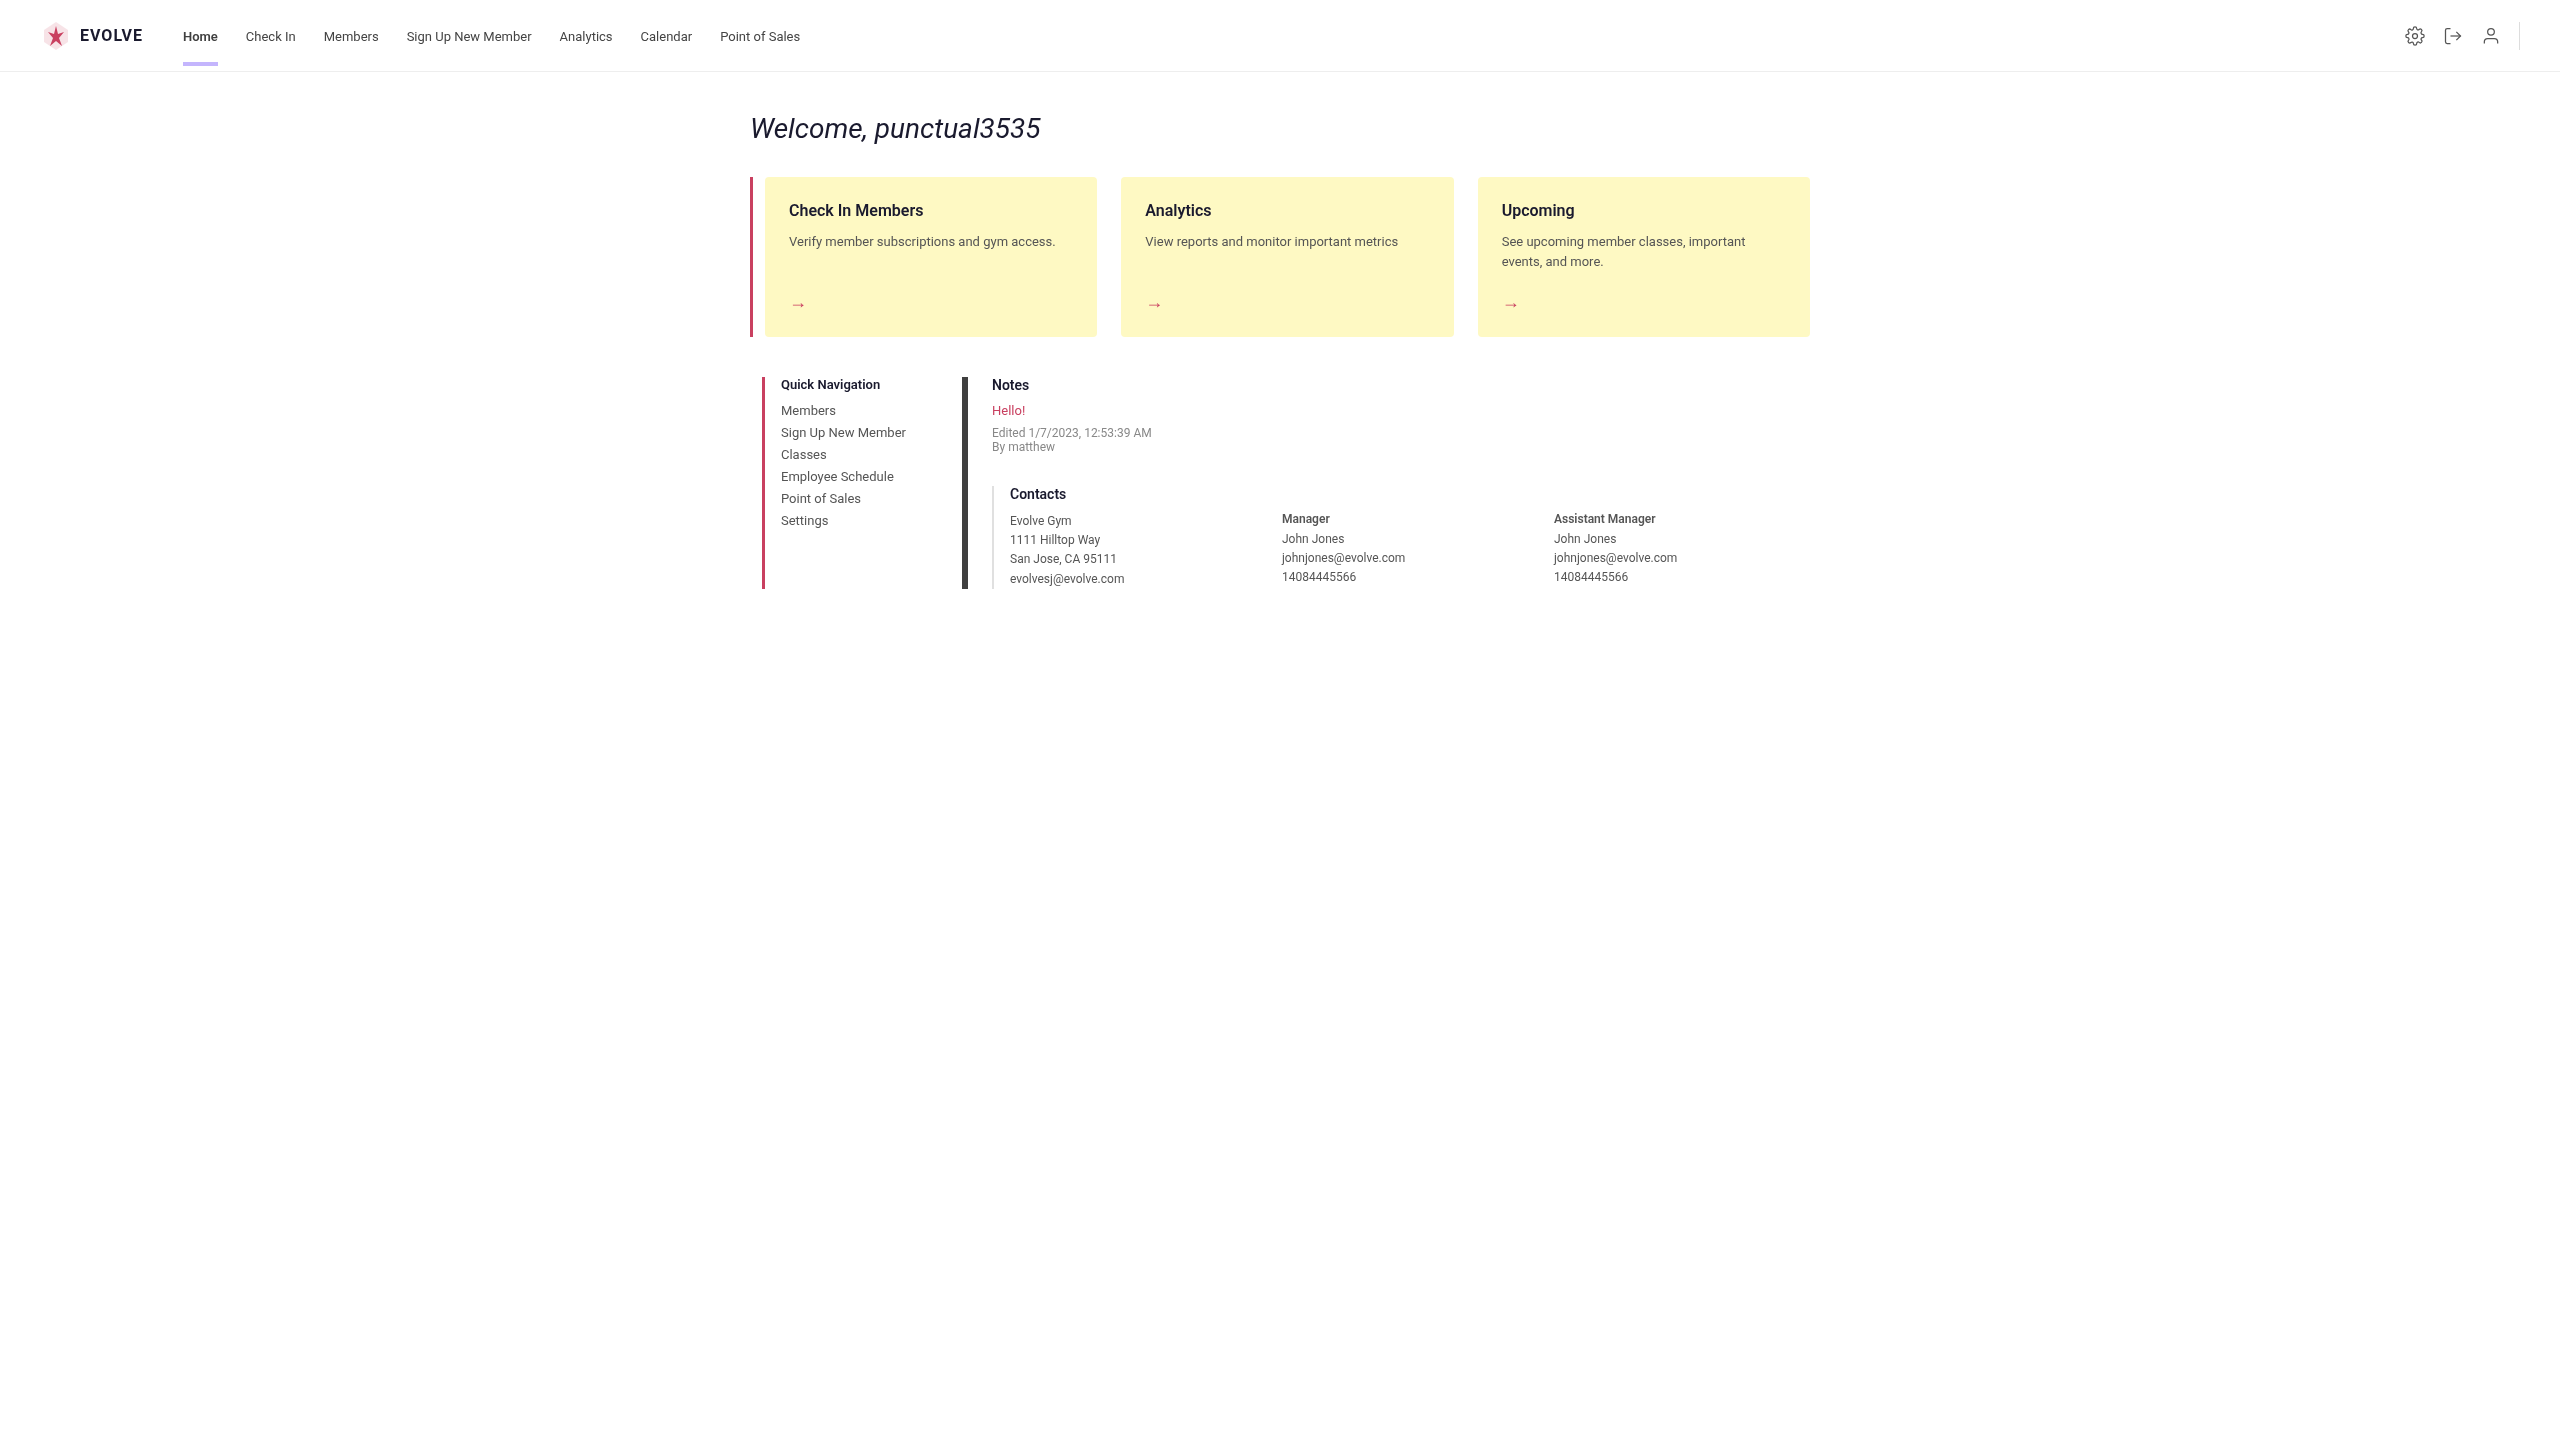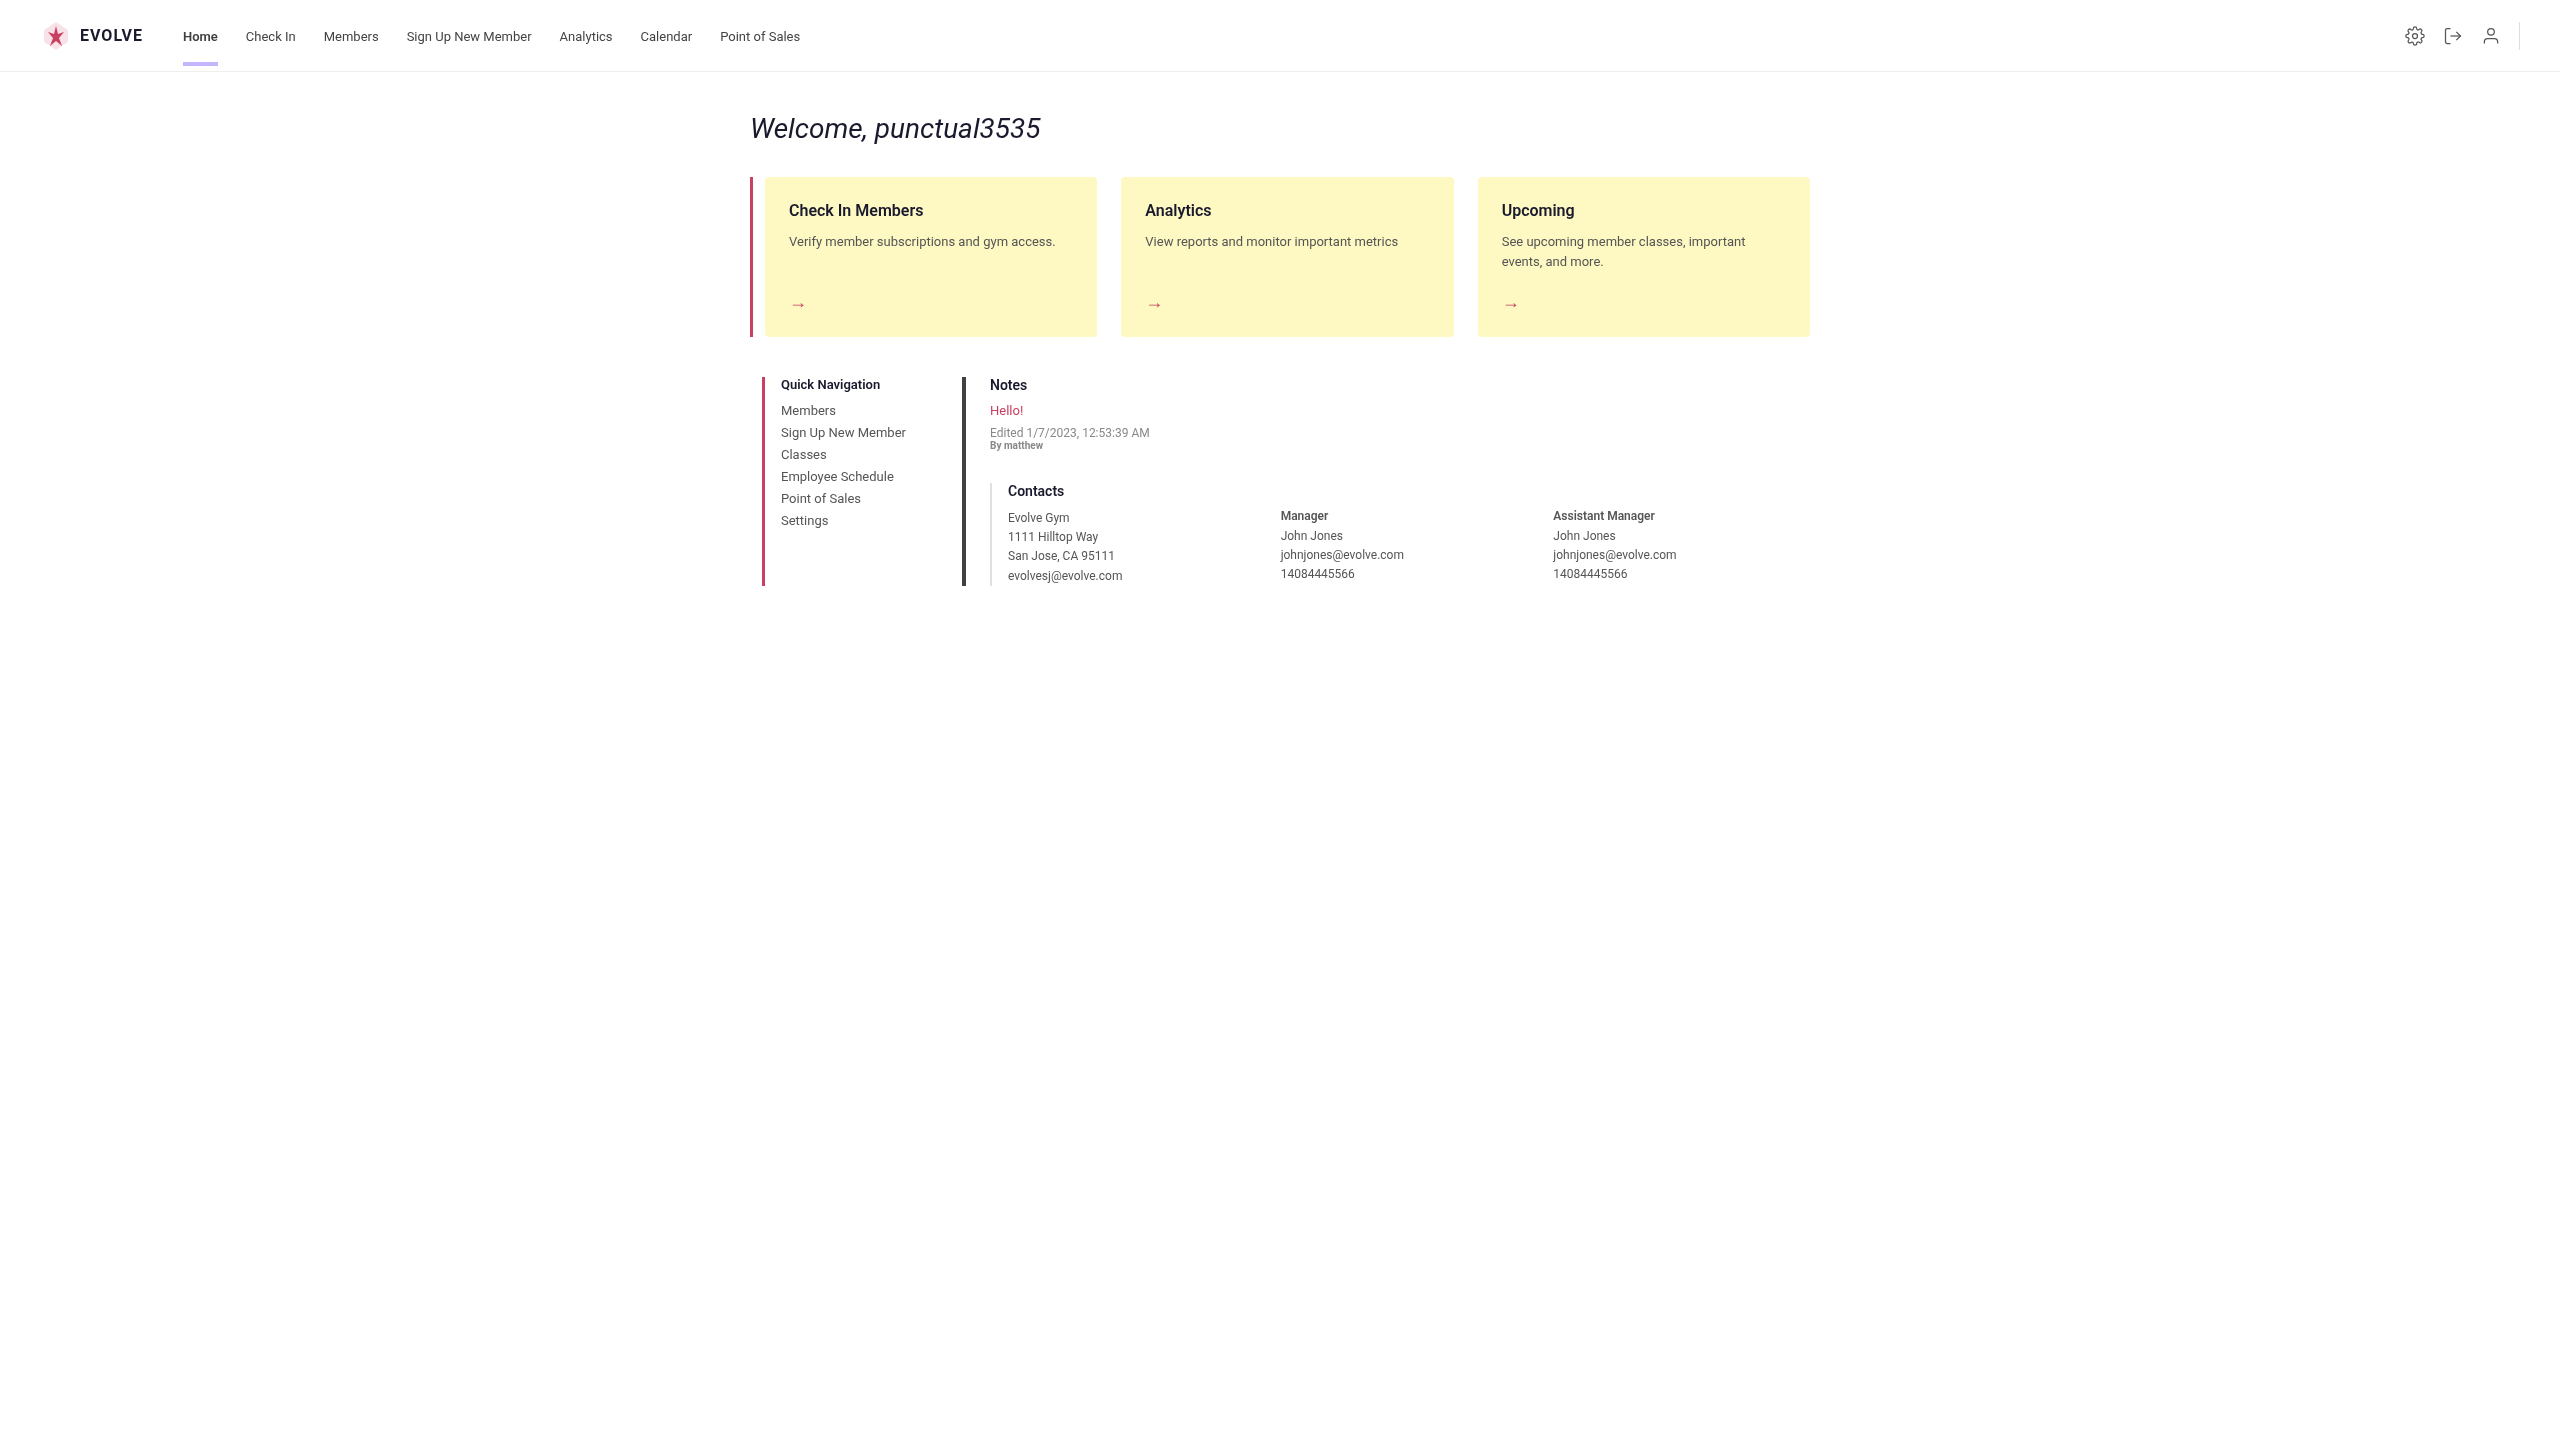--- a/index.html
+++ b/index.html
@@ -142,21 +142,21 @@
     }
     .quick-nav-links a {
       font-size: 13px;
       color: #555;
       text-decoration: none;
     }
 
     
     .right-panel {
       flex: 1;
-      border-left: 4px solid #404040;
+      border-left: 6px solid #404040;
       padding-left: 24px;
     }
 
     
     .notes-section {
       margin-bottom: 32px;
     }
     .section-title {
       font-size: 14px;
       font-weight: 600;
@@ -166,23 +166,22 @@
     .notes-content {
       font-size: 13px;
       color: #c94060;
       margin-bottom: 8px;
     }
     .notes-meta {
       font-size: 12px;
       color: #888;
     }
     .notes-author {
-      font-size: 10px;
+      font-size: 12px;
       color: #888;
-      font-weight: bold;
     }
 
     
     .contacts-section {
       border-left: 2px solid #e0e0e0;
       padding-left: 16px;
     }
     .contacts-grid {
       display: grid;
       grid-template-columns: 1fr 1fr 1fr;

